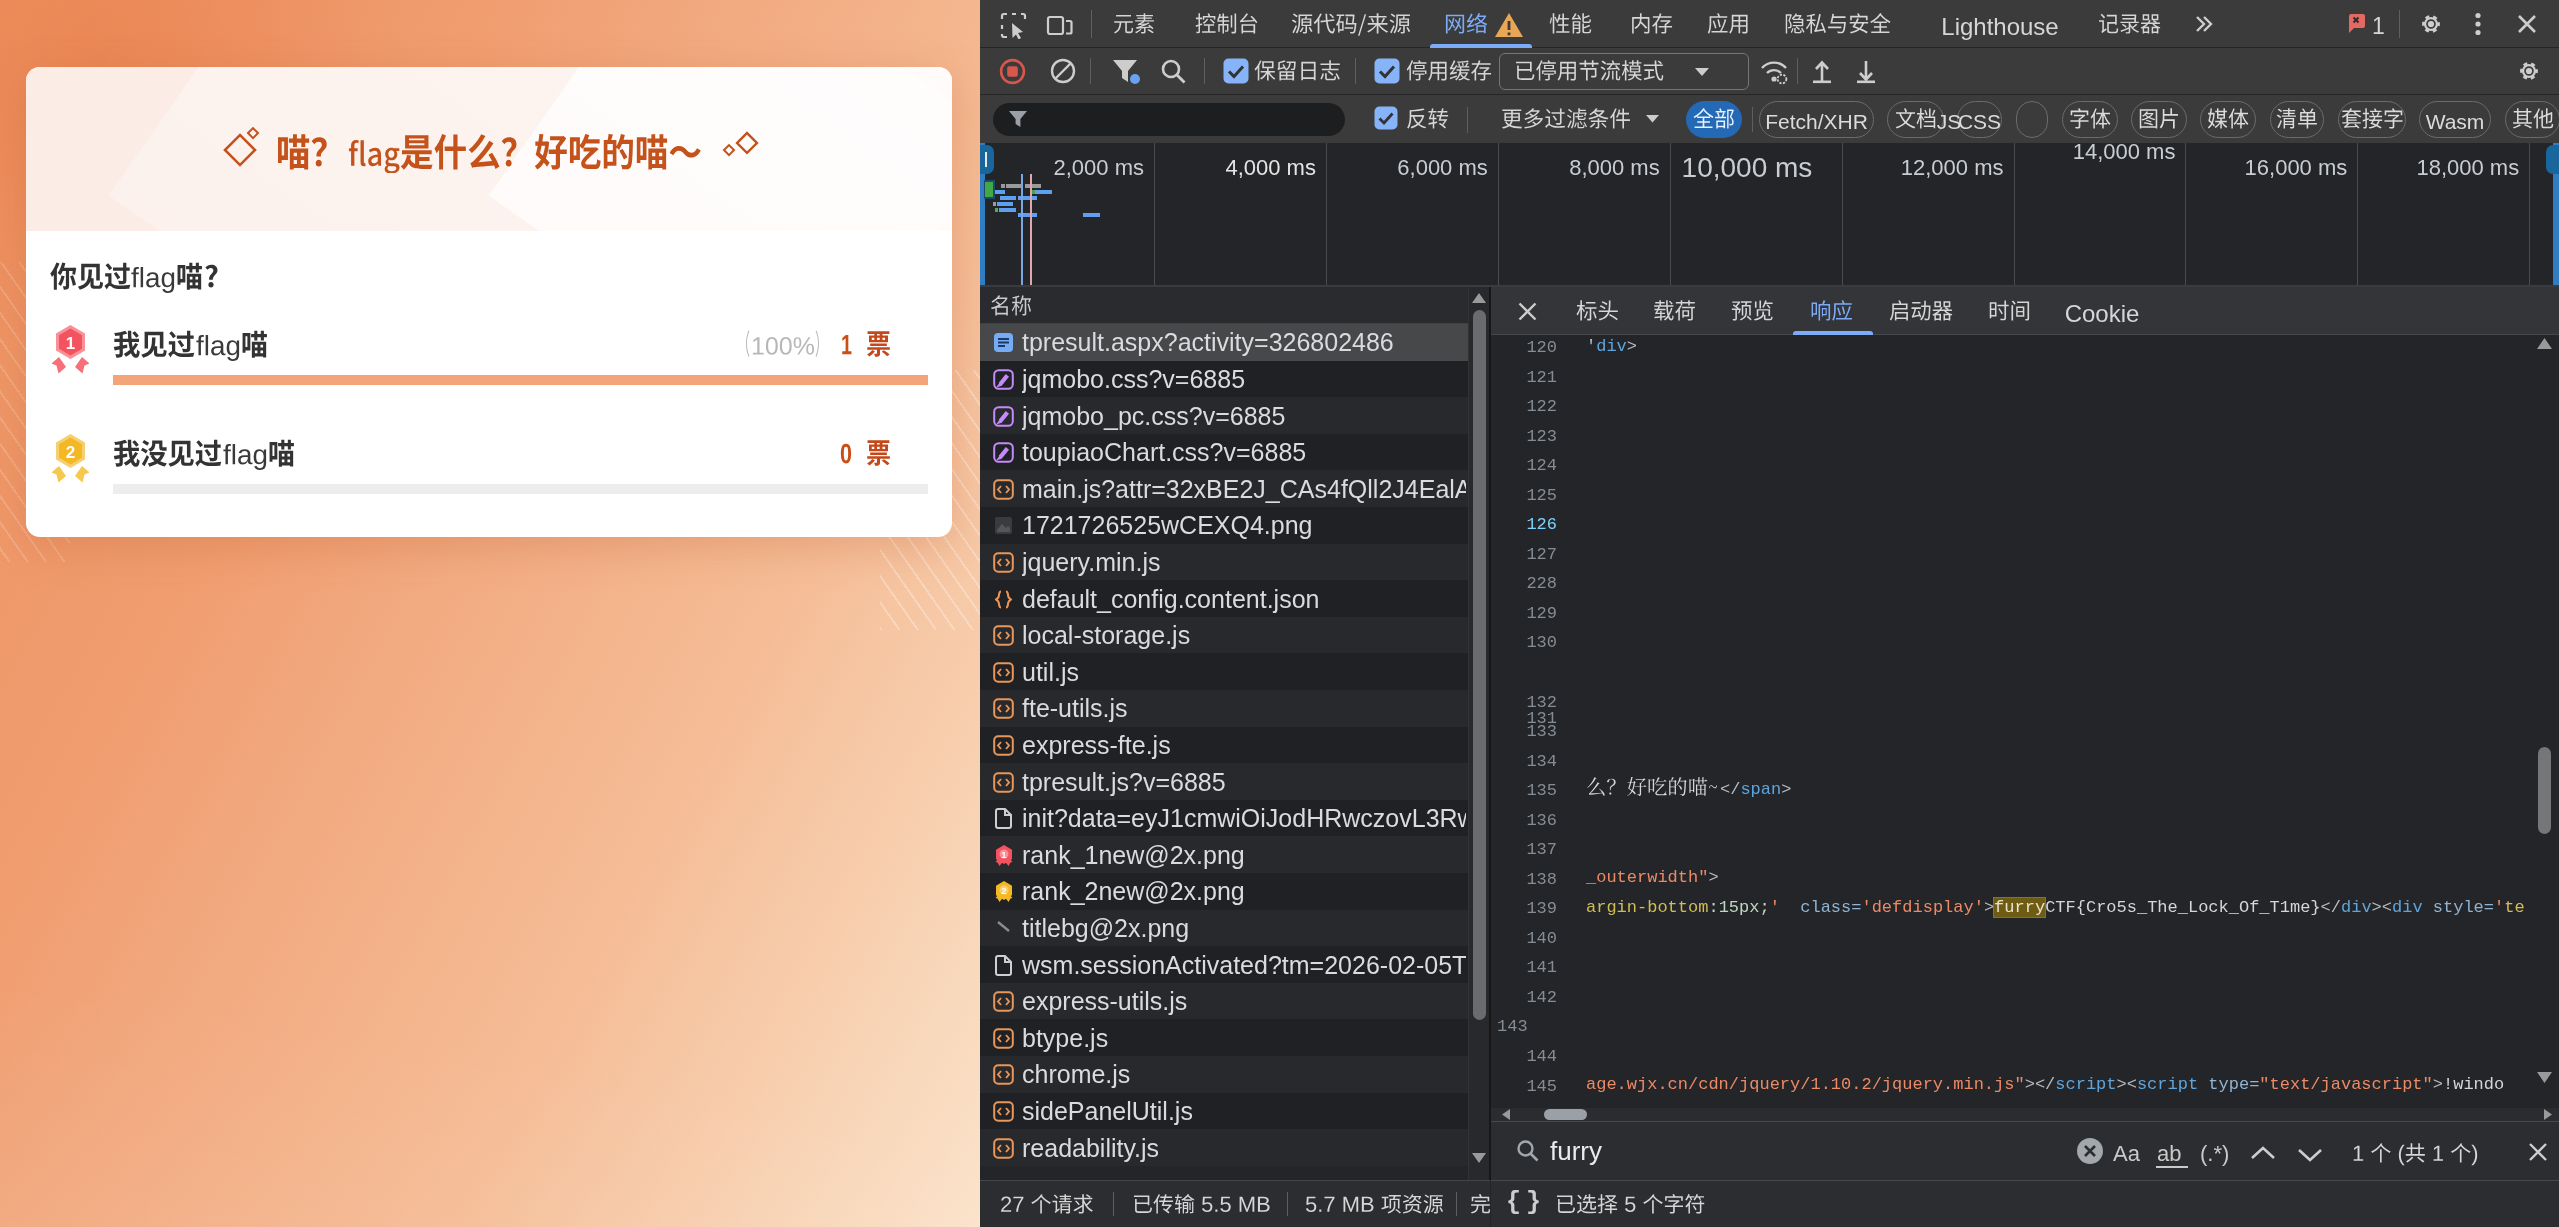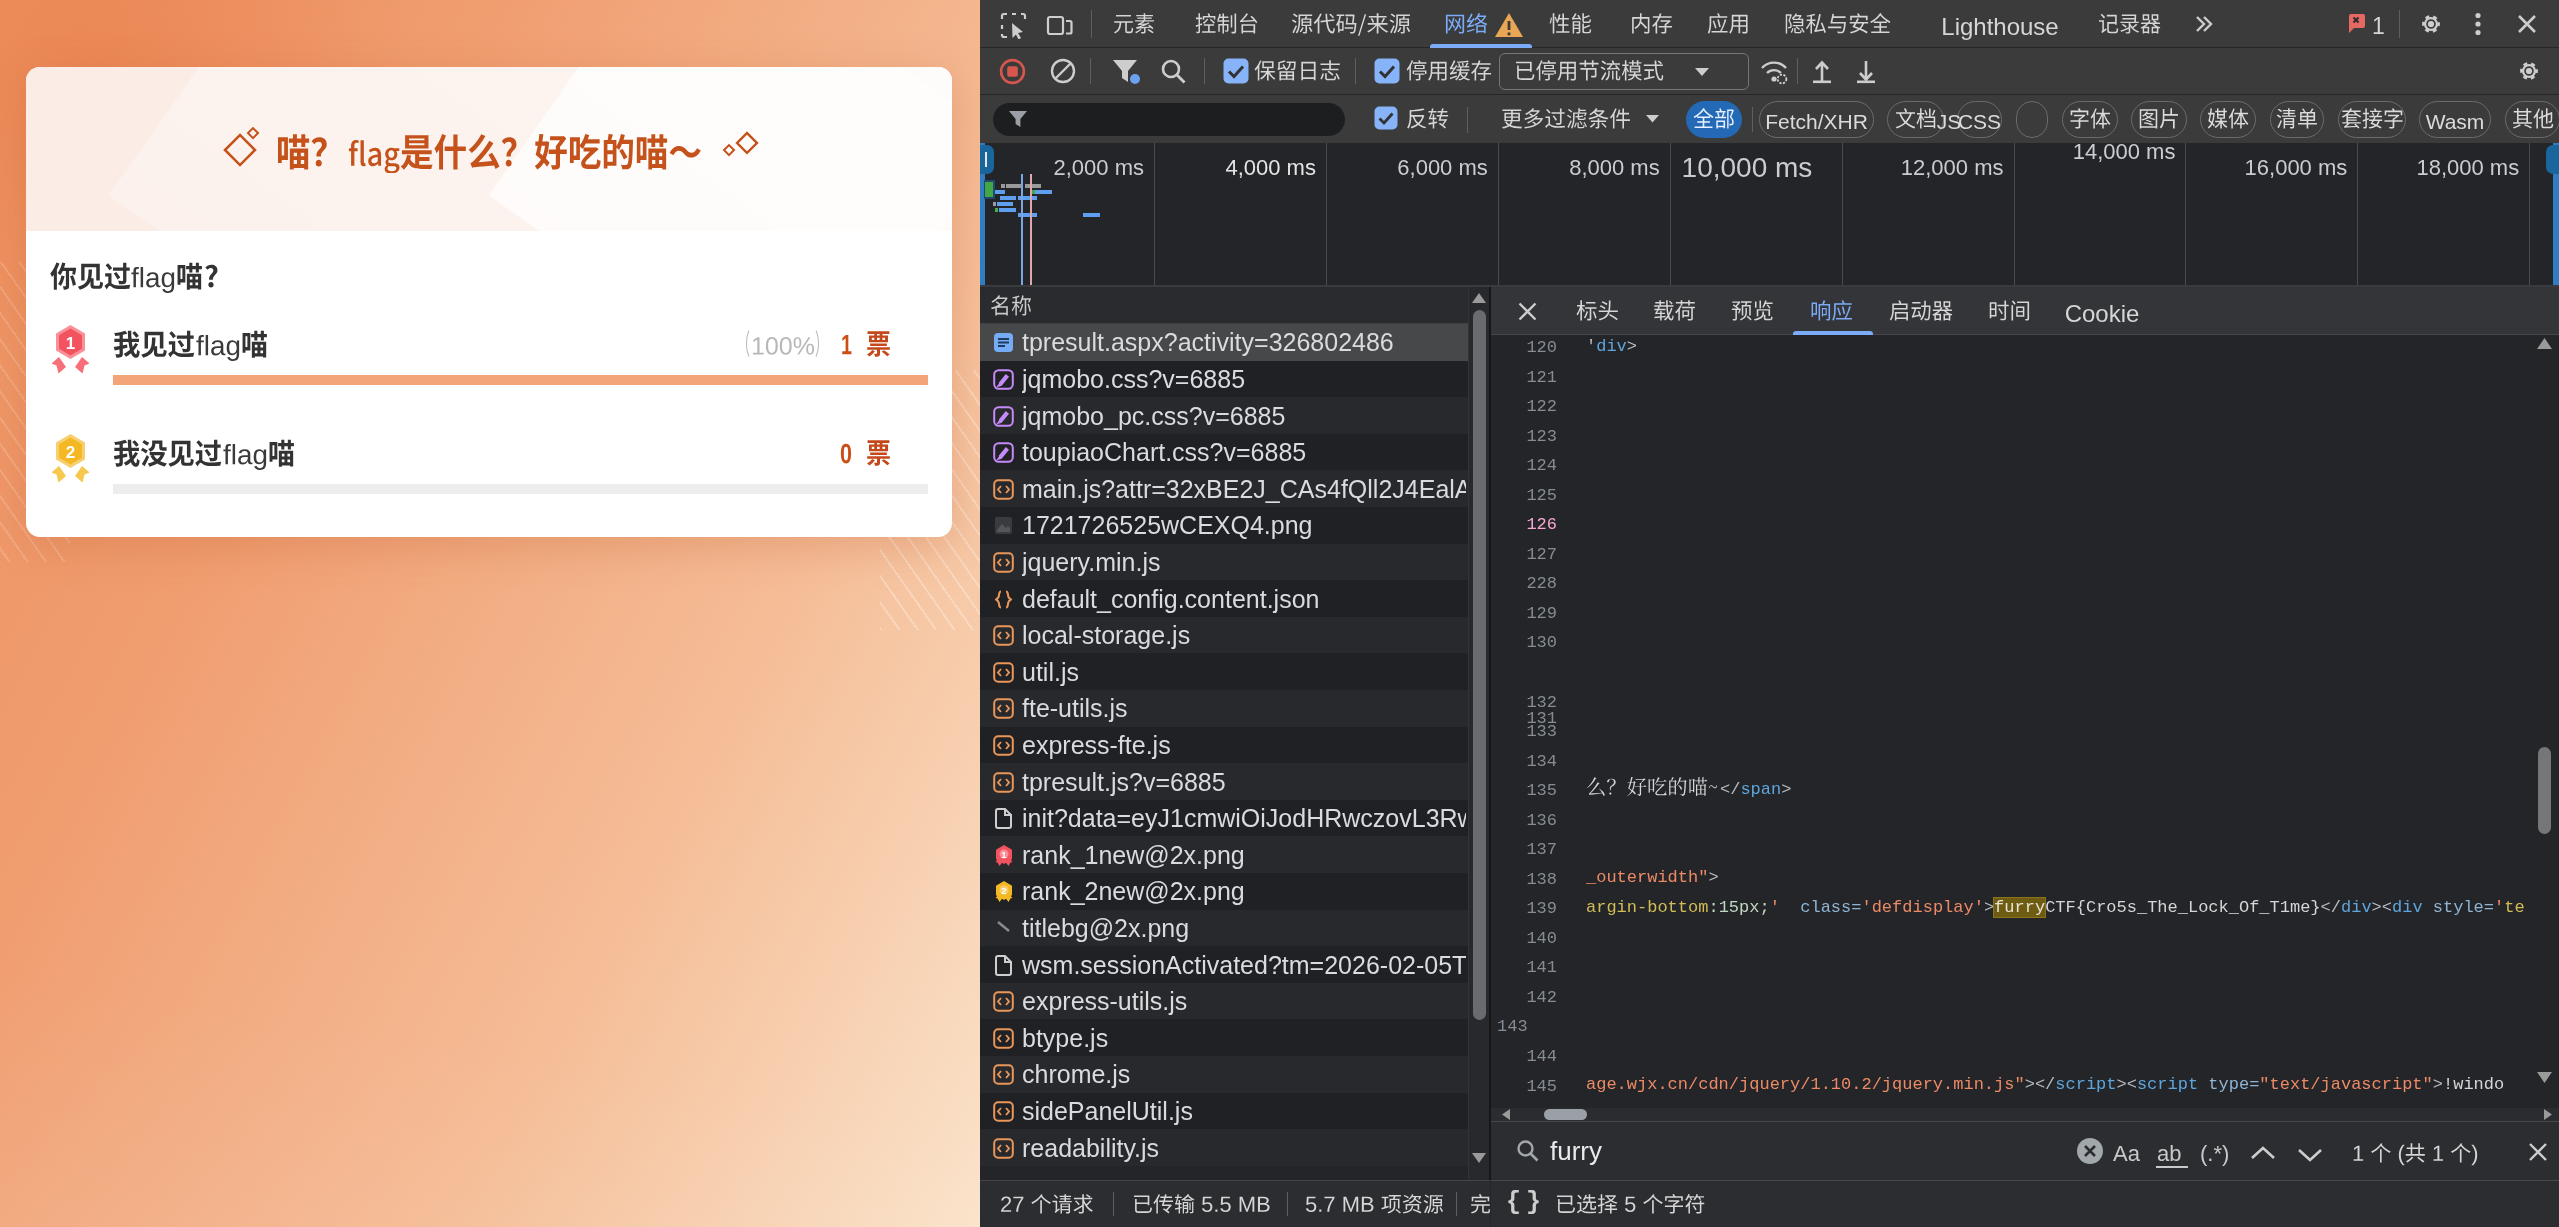--- a/index.html
+++ b/index.html
@@ -555,21 +555,21 @@
   </svg>
 <div style="position:absolute;top:300.0px;font-family:'Liberation Sans',sans-serif;font-size:24.0px;color:#d6d6d6;font-weight:400;white-space:pre;line-height:27.6px;left:2062.0px;width:80.0px;text-align:center;">Cookie</div>
 <div style="position:absolute;left:1793.0px;top:331.0px;width:80.0px;height:4.0px;background:#7cacf8;border-radius:3px 3px 0 0;"></div>
 <div style="position:absolute;left:1491.0px;top:335.0px;width:1068.0px;height:773.0px;background:#242528;"></div>
 <div style="position:absolute;top:338.0px;font-family:'Liberation Mono',monospace;font-size:17.0px;color:#858c93;font-weight:400;white-space:pre;line-height:19.5px;left:1497.0px;width:60.0px;text-align:right;">120</div>
 <div style="position:absolute;top:367.5px;font-family:'Liberation Mono',monospace;font-size:17.0px;color:#858c93;font-weight:400;white-space:pre;line-height:19.5px;left:1497.0px;width:60.0px;text-align:right;">121</div>
 <div style="position:absolute;top:397.1px;font-family:'Liberation Mono',monospace;font-size:17.0px;color:#858c93;font-weight:400;white-space:pre;line-height:19.5px;left:1497.0px;width:60.0px;text-align:right;">122</div>
 <div style="position:absolute;top:426.6px;font-family:'Liberation Mono',monospace;font-size:17.0px;color:#858c93;font-weight:400;white-space:pre;line-height:19.5px;left:1497.0px;width:60.0px;text-align:right;">123</div>
 <div style="position:absolute;top:456.2px;font-family:'Liberation Mono',monospace;font-size:17.0px;color:#858c93;font-weight:400;white-space:pre;line-height:19.5px;left:1497.0px;width:60.0px;text-align:right;">124</div>
 <div style="position:absolute;top:485.7px;font-family:'Liberation Mono',monospace;font-size:17.0px;color:#858c93;font-weight:400;white-space:pre;line-height:19.5px;left:1497.0px;width:60.0px;text-align:right;">125</div>
-<div style="position:absolute;top:515.2px;font-family:'Liberation Mono',monospace;font-size:17.0px;color:#f9a8d4;font-weight:400;white-space:pre;line-height:19.5px;left:1497.0px;width:60.0px;text-align:right;">126</div>
+<div style="position:absolute;top:515.2px;font-family:'Liberation Mono',monospace;font-size:17.0px;color:#7dd3fc;font-weight:400;white-space:pre;line-height:19.5px;left:1497.0px;width:60.0px;text-align:right;">126</div>
 <div style="position:absolute;top:544.8px;font-family:'Liberation Mono',monospace;font-size:17.0px;color:#858c93;font-weight:400;white-space:pre;line-height:19.5px;left:1497.0px;width:60.0px;text-align:right;">127</div>
 <div style="position:absolute;top:574.3px;font-family:'Liberation Mono',monospace;font-size:17.0px;color:#858c93;font-weight:400;white-space:pre;line-height:19.5px;left:1497.0px;width:60.0px;text-align:right;">228</div>
 <div style="position:absolute;top:603.9px;font-family:'Liberation Mono',monospace;font-size:17.0px;color:#858c93;font-weight:400;white-space:pre;line-height:19.5px;left:1497.0px;width:60.0px;text-align:right;">129</div>
 <div style="position:absolute;top:633.4px;font-family:'Liberation Mono',monospace;font-size:17.0px;color:#858c93;font-weight:400;white-space:pre;line-height:19.5px;left:1497.0px;width:60.0px;text-align:right;">130</div>
 <div style="position:absolute;top:662.9px;font-family:'Liberation Mono',monospace;font-size:17.0px;color:#858c93;font-weight:400;white-space:pre;line-height:19.5px;left:1497.0px;width:60.0px;text-align:right;margin-top:46px;">131</div>
 <div style="position:absolute;top:692.5px;font-family:'Liberation Mono',monospace;font-size:17.0px;color:#858c93;font-weight:400;white-space:pre;line-height:19.5px;left:1497.0px;width:60.0px;text-align:right;">132</div>
 <div style="position:absolute;top:722.0px;font-family:'Liberation Mono',monospace;font-size:17.0px;color:#858c93;font-weight:400;white-space:pre;line-height:19.5px;left:1497.0px;width:60.0px;text-align:right;">133</div>
 <div style="position:absolute;top:751.6px;font-family:'Liberation Mono',monospace;font-size:17.0px;color:#858c93;font-weight:400;white-space:pre;line-height:19.5px;left:1497.0px;width:60.0px;text-align:right;">134</div>
 <div style="position:absolute;top:781.1px;font-family:'Liberation Mono',monospace;font-size:17.0px;color:#858c93;font-weight:400;white-space:pre;line-height:19.5px;left:1497.0px;width:60.0px;text-align:right;">135</div>
 <div style="position:absolute;top:810.6px;font-family:'Liberation Mono',monospace;font-size:17.0px;color:#858c93;font-weight:400;white-space:pre;line-height:19.5px;left:1497.0px;width:60.0px;text-align:right;">136</div>

